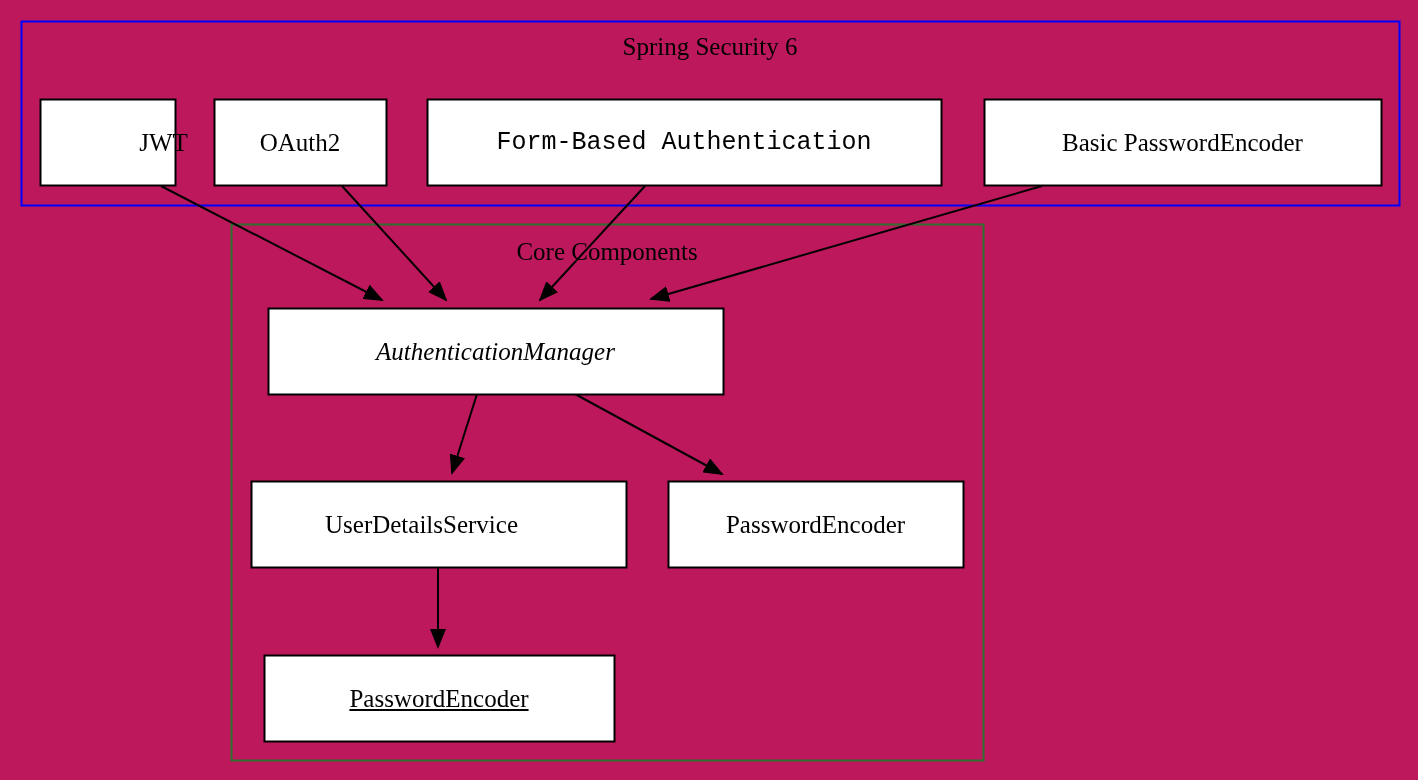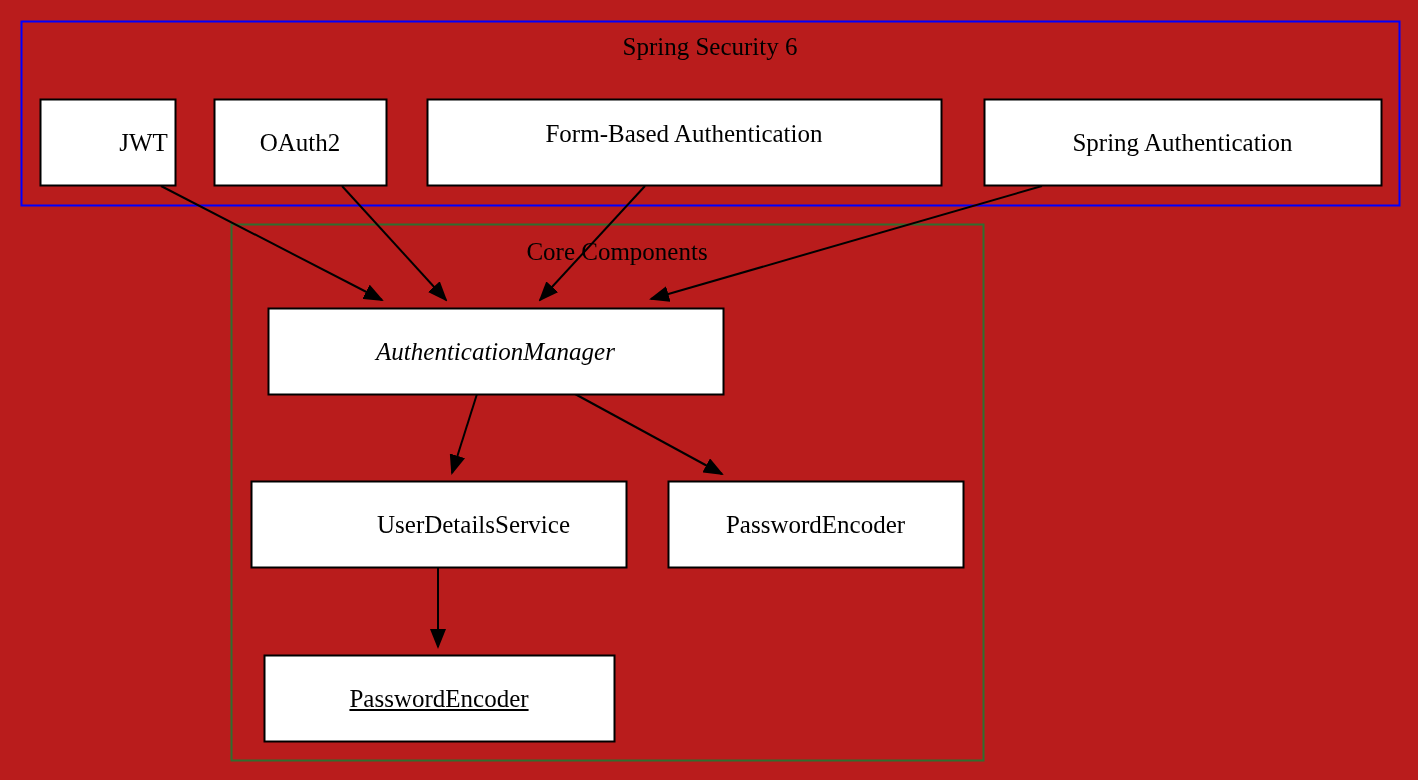--- a/index.html
+++ b/index.html
@@ -4,21 +4,21 @@
 <style>
   html, body {
     margin: 0;
     padding: 0;
     background: #ffffff;
   }
   #canvas {
     position: relative;
     width: 1418px;
     height: 780px;
-    background: #b91c1c;
+    background: #be185d;
     overflow: hidden;
     font-family: "Liberation Serif", "DejaVu Serif", serif;
   }
   #graph-svg {
     position: absolute;
     left: 0;
     top: 0;
     width: 1418px;
     height: 780px;
   }
@@ -73,24 +73,24 @@
         <rect x="984.5" y="99.5" width="397" height="86" fill="#ffffff" stroke="#000000" stroke-width="2"></rect>
         <rect x="268.5" y="308.5" width="455" height="86" fill="#ffffff" stroke="#000000" stroke-width="2"></rect>
         <rect x="251.5" y="481.5" width="375" height="86" fill="#ffffff" stroke="#000000" stroke-width="2"></rect>
         <rect x="668.5" y="481.5" width="295" height="86" fill="#ffffff" stroke="#000000" stroke-width="2"></rect>
         <rect x="264.5" y="655.5" width="350" height="86" fill="#ffffff" stroke="#000000" stroke-width="2"></rect>
       </g>
   </svg>
 
   <div id="labels-layer">
       <div class="cluster-label" style="left: 410px; top: 34px; width: 600px;">Spring Security 6</div>
-      <div class="cluster-label" style="left: 317px; top: 239px; width: 600px;">Core Components</div>
-      <div class="node-label" style="left: 28px; top: 99px; width: 135px; height: 86px; padding-left: 48px;">JWT</div>
+      <div class="cluster-label" style="left: 307px; top: 239px; width: 600px;">Core Components</div>
+      <div class="node-label" style="left: 48px; top: 99px; width: 135px; height: 86px; padding-left: 48px;">JWT</div>
       <div class="node-label" style="left: 214px; top: 99px; width: 172px; height: 86px;">OAuth2</div>
-      <div class="node-label" style="left: 427px; top: 90px; width: 514px; height: 86px;">Form-Based Authentication</div>
-      <div class="node-label" style="left: 984px; top: 99px; width: 397px; height: 86px;">Spring Authentication</div>
+      <div class="node-label" style="left: 427px; top: 99px; width: 514px; height: 86px; font-family: Liberation Mono, monospace;">Form-Based Authentication</div>
+      <div class="node-label" style="left: 984px; top: 99px; width: 397px; height: 86px;">Basic PasswordEncoder</div>
       <div class="node-label" style="left: 268px; top: 308px; width: 455px; height: 86px; font-style: italic;">AuthenticationManager</div>
-      <div class="node-label" style="left: 251px; top: 481px; width: 375px; height: 86px; padding-left: 35px;">UserDetailsService</div>
+      <div class="node-label" style="left: 234px; top: 481px; width: 375px; height: 86px;">UserDetailsService</div>
       <div class="node-label" style="left: 668px; top: 481px; width: 295px; height: 86px;">PasswordEncoder</div>
       <div class="node-label" style="left: 264px; top: 655px; width: 350px; height: 86px; text-decoration: underline;">PasswordEncoder</div>
     </div>
 
 </div>
 
 </body></html>

